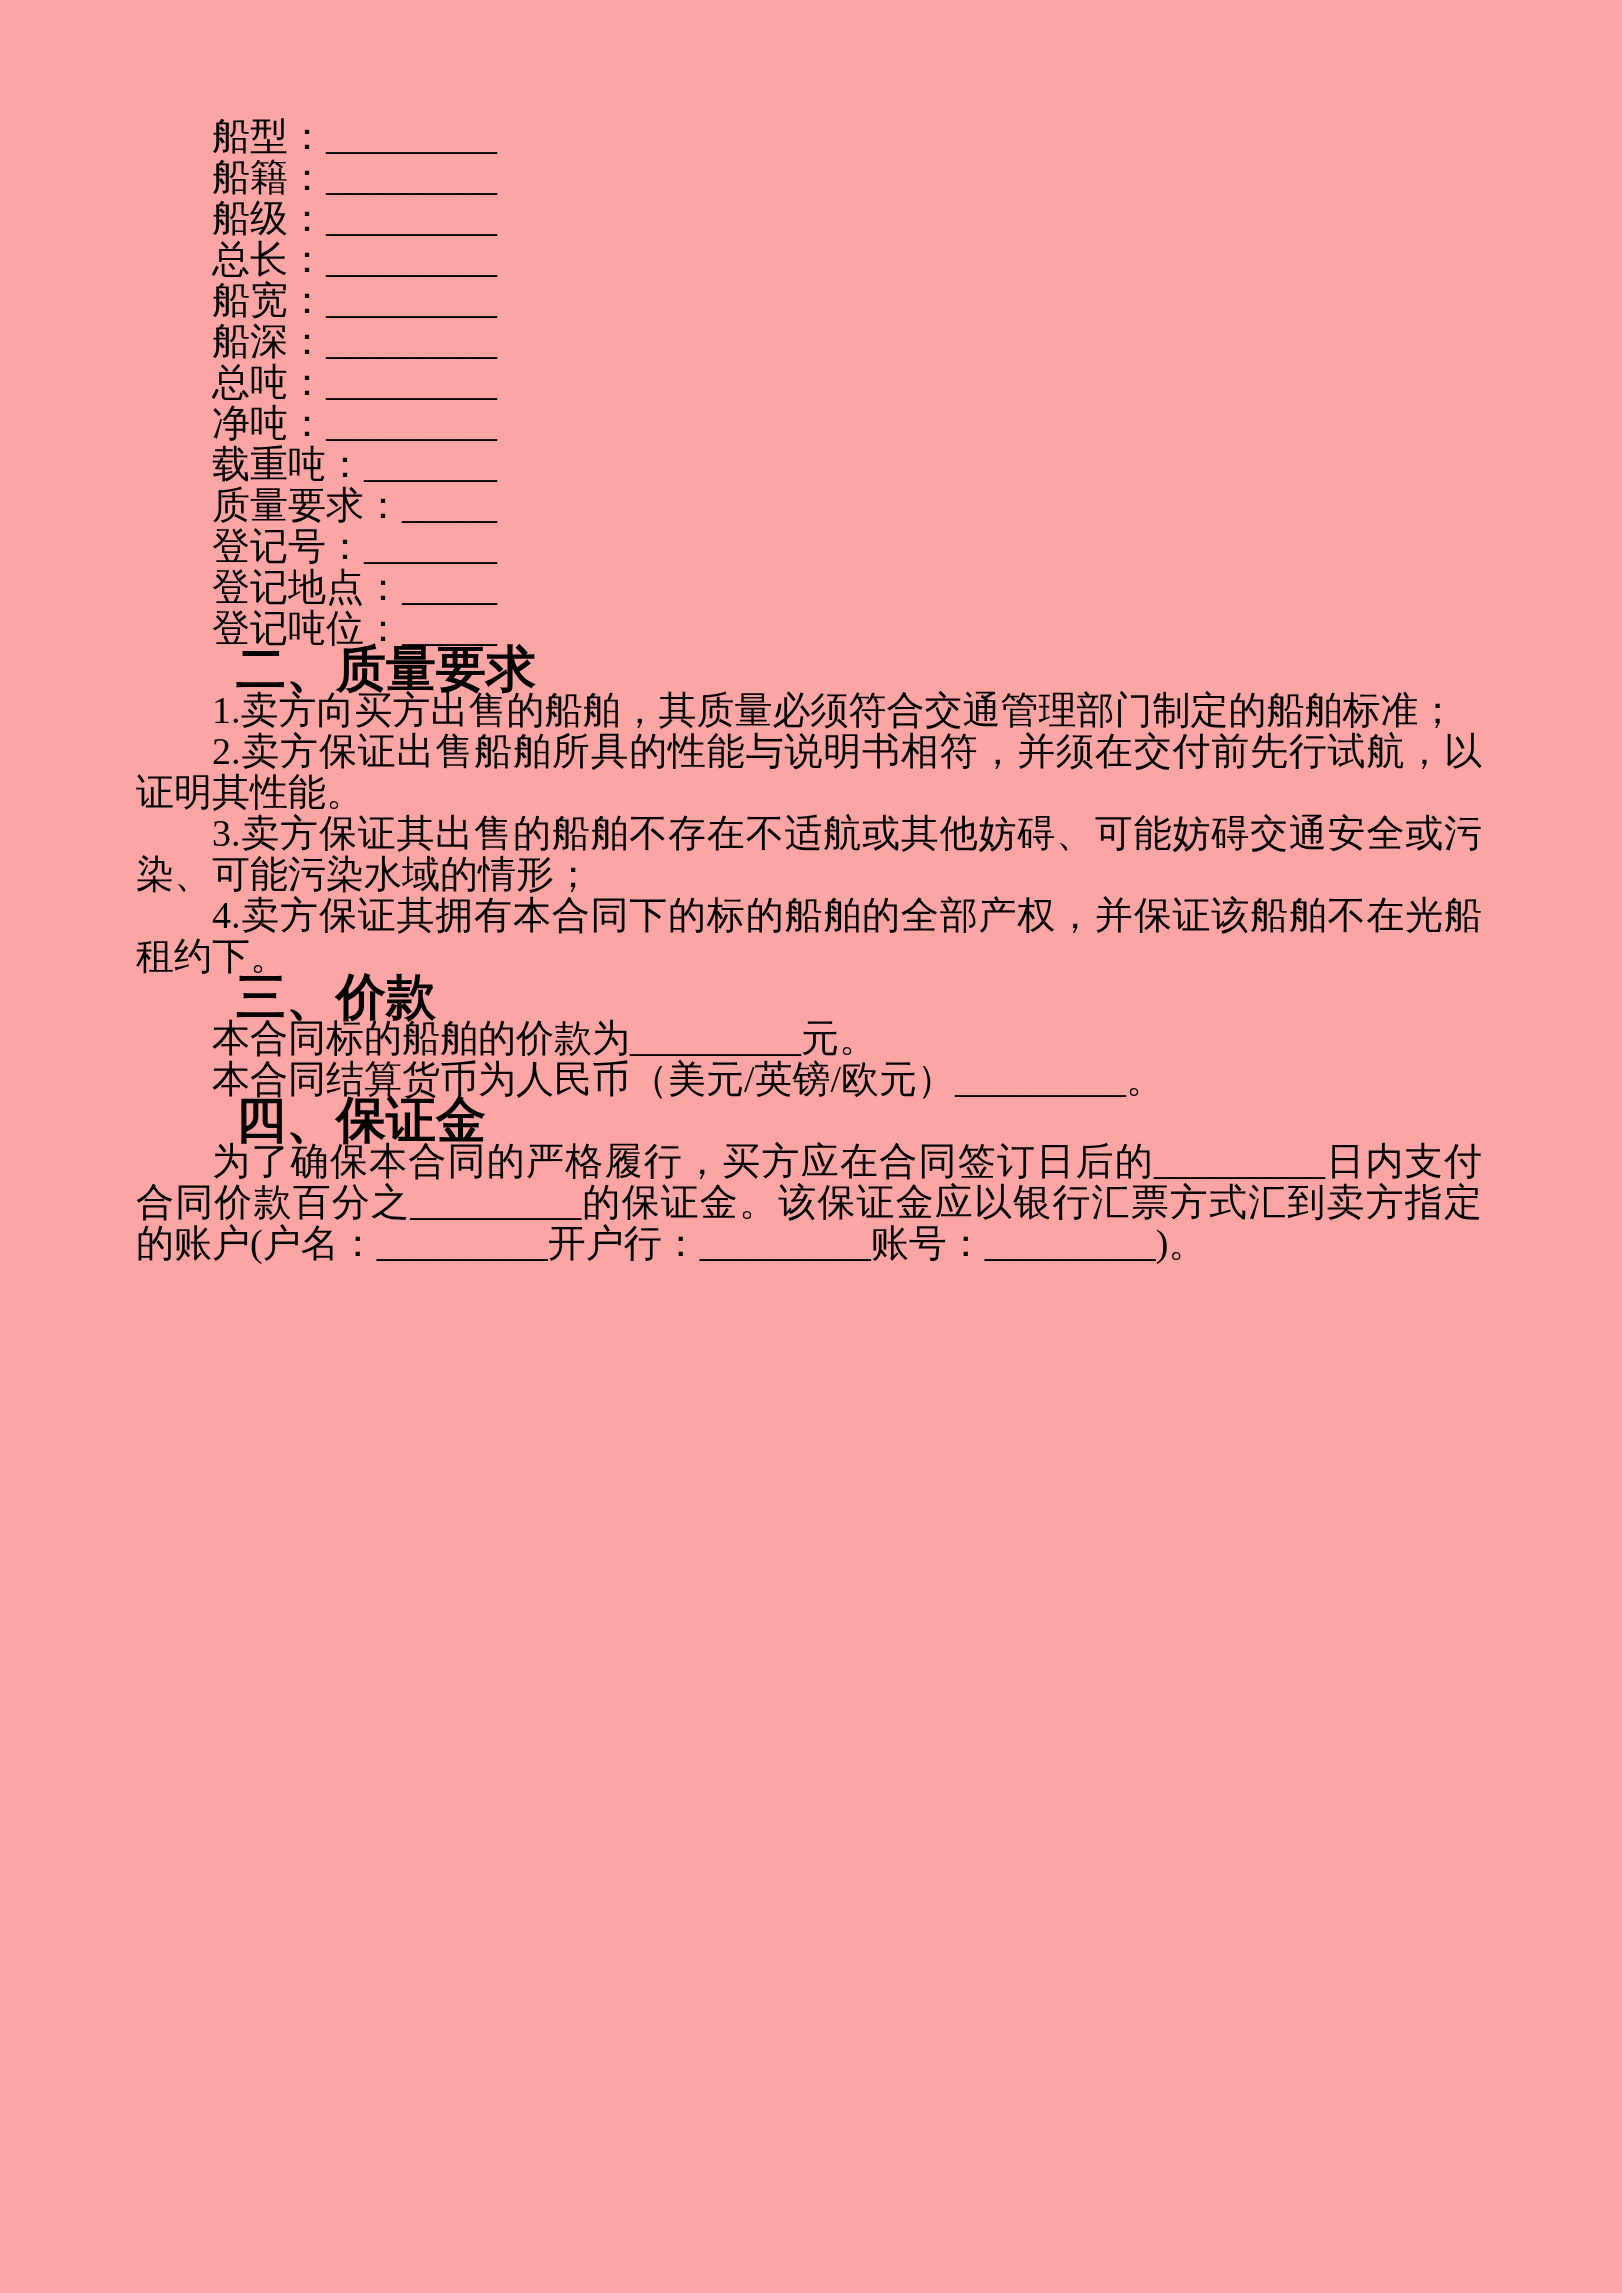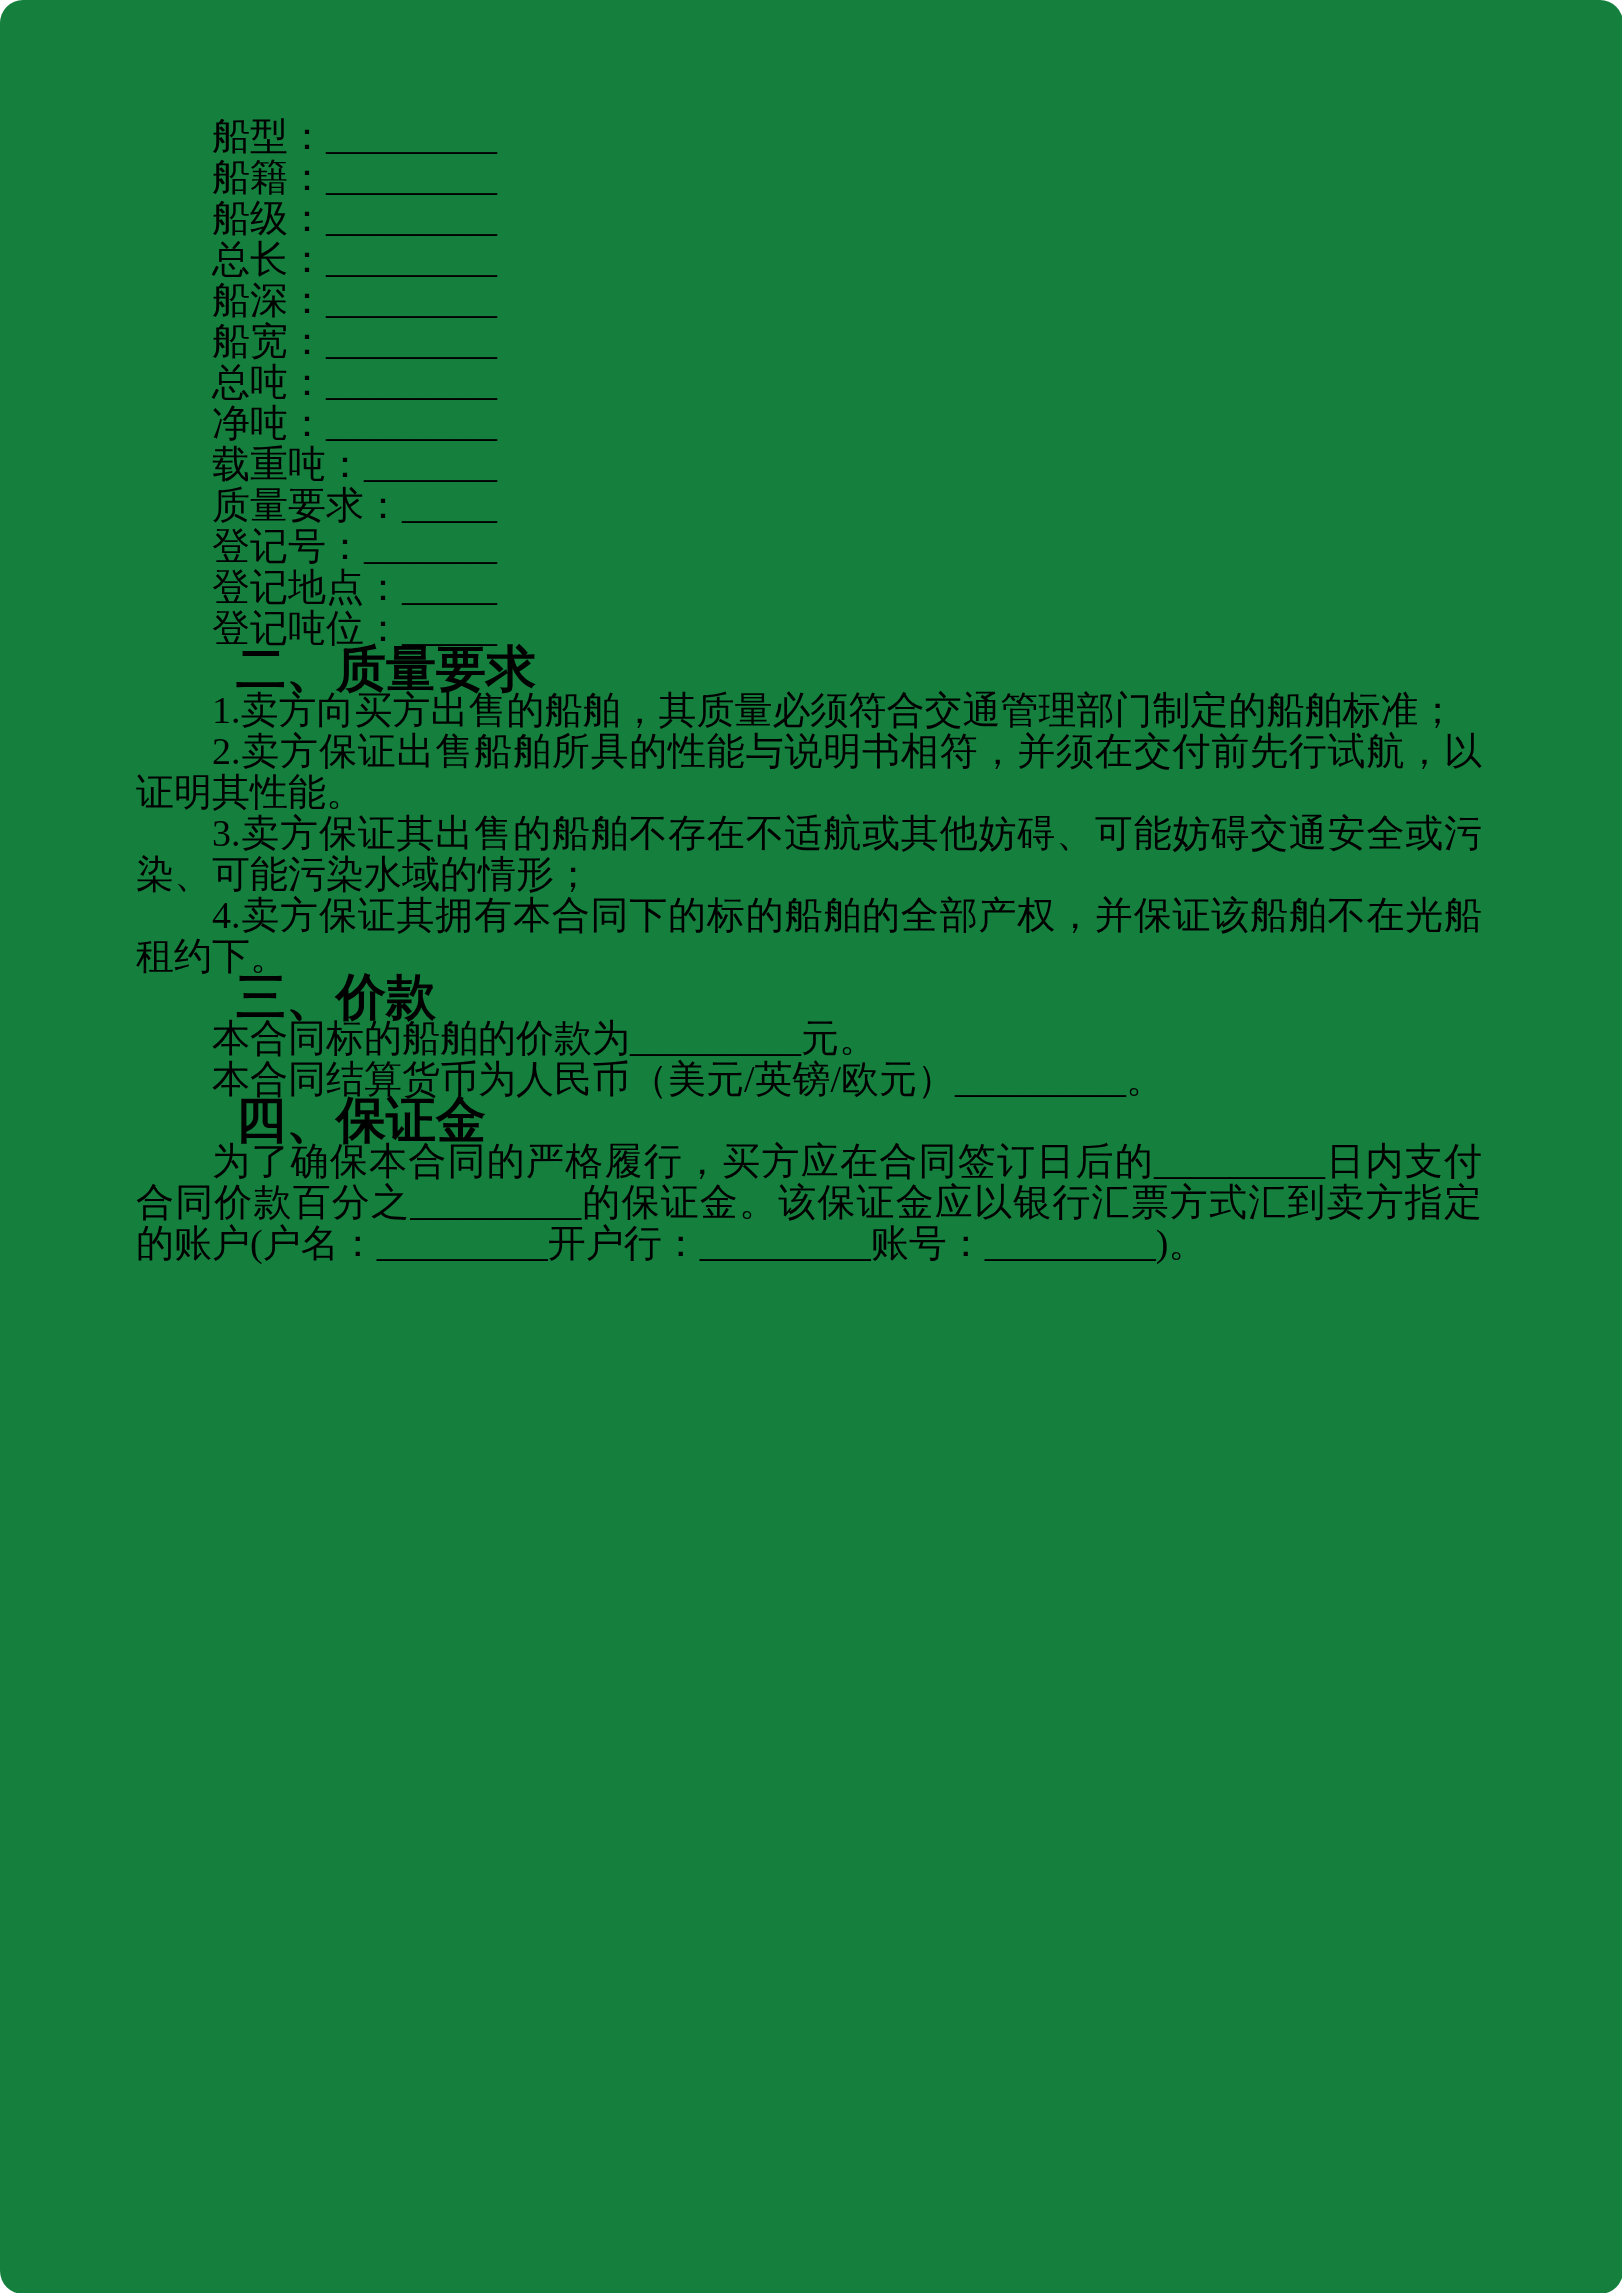--- a/index.html
+++ b/index.html
@@ -4,23 +4,22 @@
 <style>
   html, body {
     margin: 0;
     padding: 0;
     background: #ffffff;
   }
   .page {
     position: relative;
     width: 1623px;
     height: 2294px;
-    background: #15803d;
+    background: #fca5a5;
     overflow: hidden;
-    border-radius: 23px;
   }
   .content {
     position: absolute;
     left: 136px;
     top: 116px;
     width: 1346px;
     color: #000000;
     font-family: "Liberation Serif", "DejaVu Serif", serif;
     font-size: 38px;
     line-height: 41px;
@@ -51,22 +50,22 @@
 <body>
 
 <div class="page">
   <div class="content">
 
     <div class="field-list">
       <div class="field-row"><span>船型：</span><span class="blank">_________</span></div>
       <div class="field-row"><span>船籍：</span><span class="blank">_________</span></div>
       <div class="field-row"><span>船级：</span><span class="blank">_________</span></div>
       <div class="field-row"><span>总长：</span><span class="blank">_________</span></div>
+      <div class="field-row"><span>船宽：</span><span class="blank">_________</span></div>
       <div class="field-row"><span>船深：</span><span class="blank">_________</span></div>
-      <div class="field-row"><span>船宽：</span><span class="blank">_________</span></div>
       <div class="field-row"><span>总吨：</span><span class="blank">_________</span></div>
       <div class="field-row"><span>净吨：</span><span class="blank">_________</span></div>
       <div class="field-row"><span>载重吨：</span><span class="blank">_______</span></div>
       <div class="field-row"><span>质量要求：</span><span class="blank">_____</span></div>
       <div class="field-row"><span>登记号：</span><span class="blank">_______</span></div>
       <div class="field-row"><span>登记地点：</span><span class="blank">_____</span></div>
       <div class="field-row"><span>登记吨位：</span><span class="blank">_____</span></div>
     </div>
 
     <div class="section">

